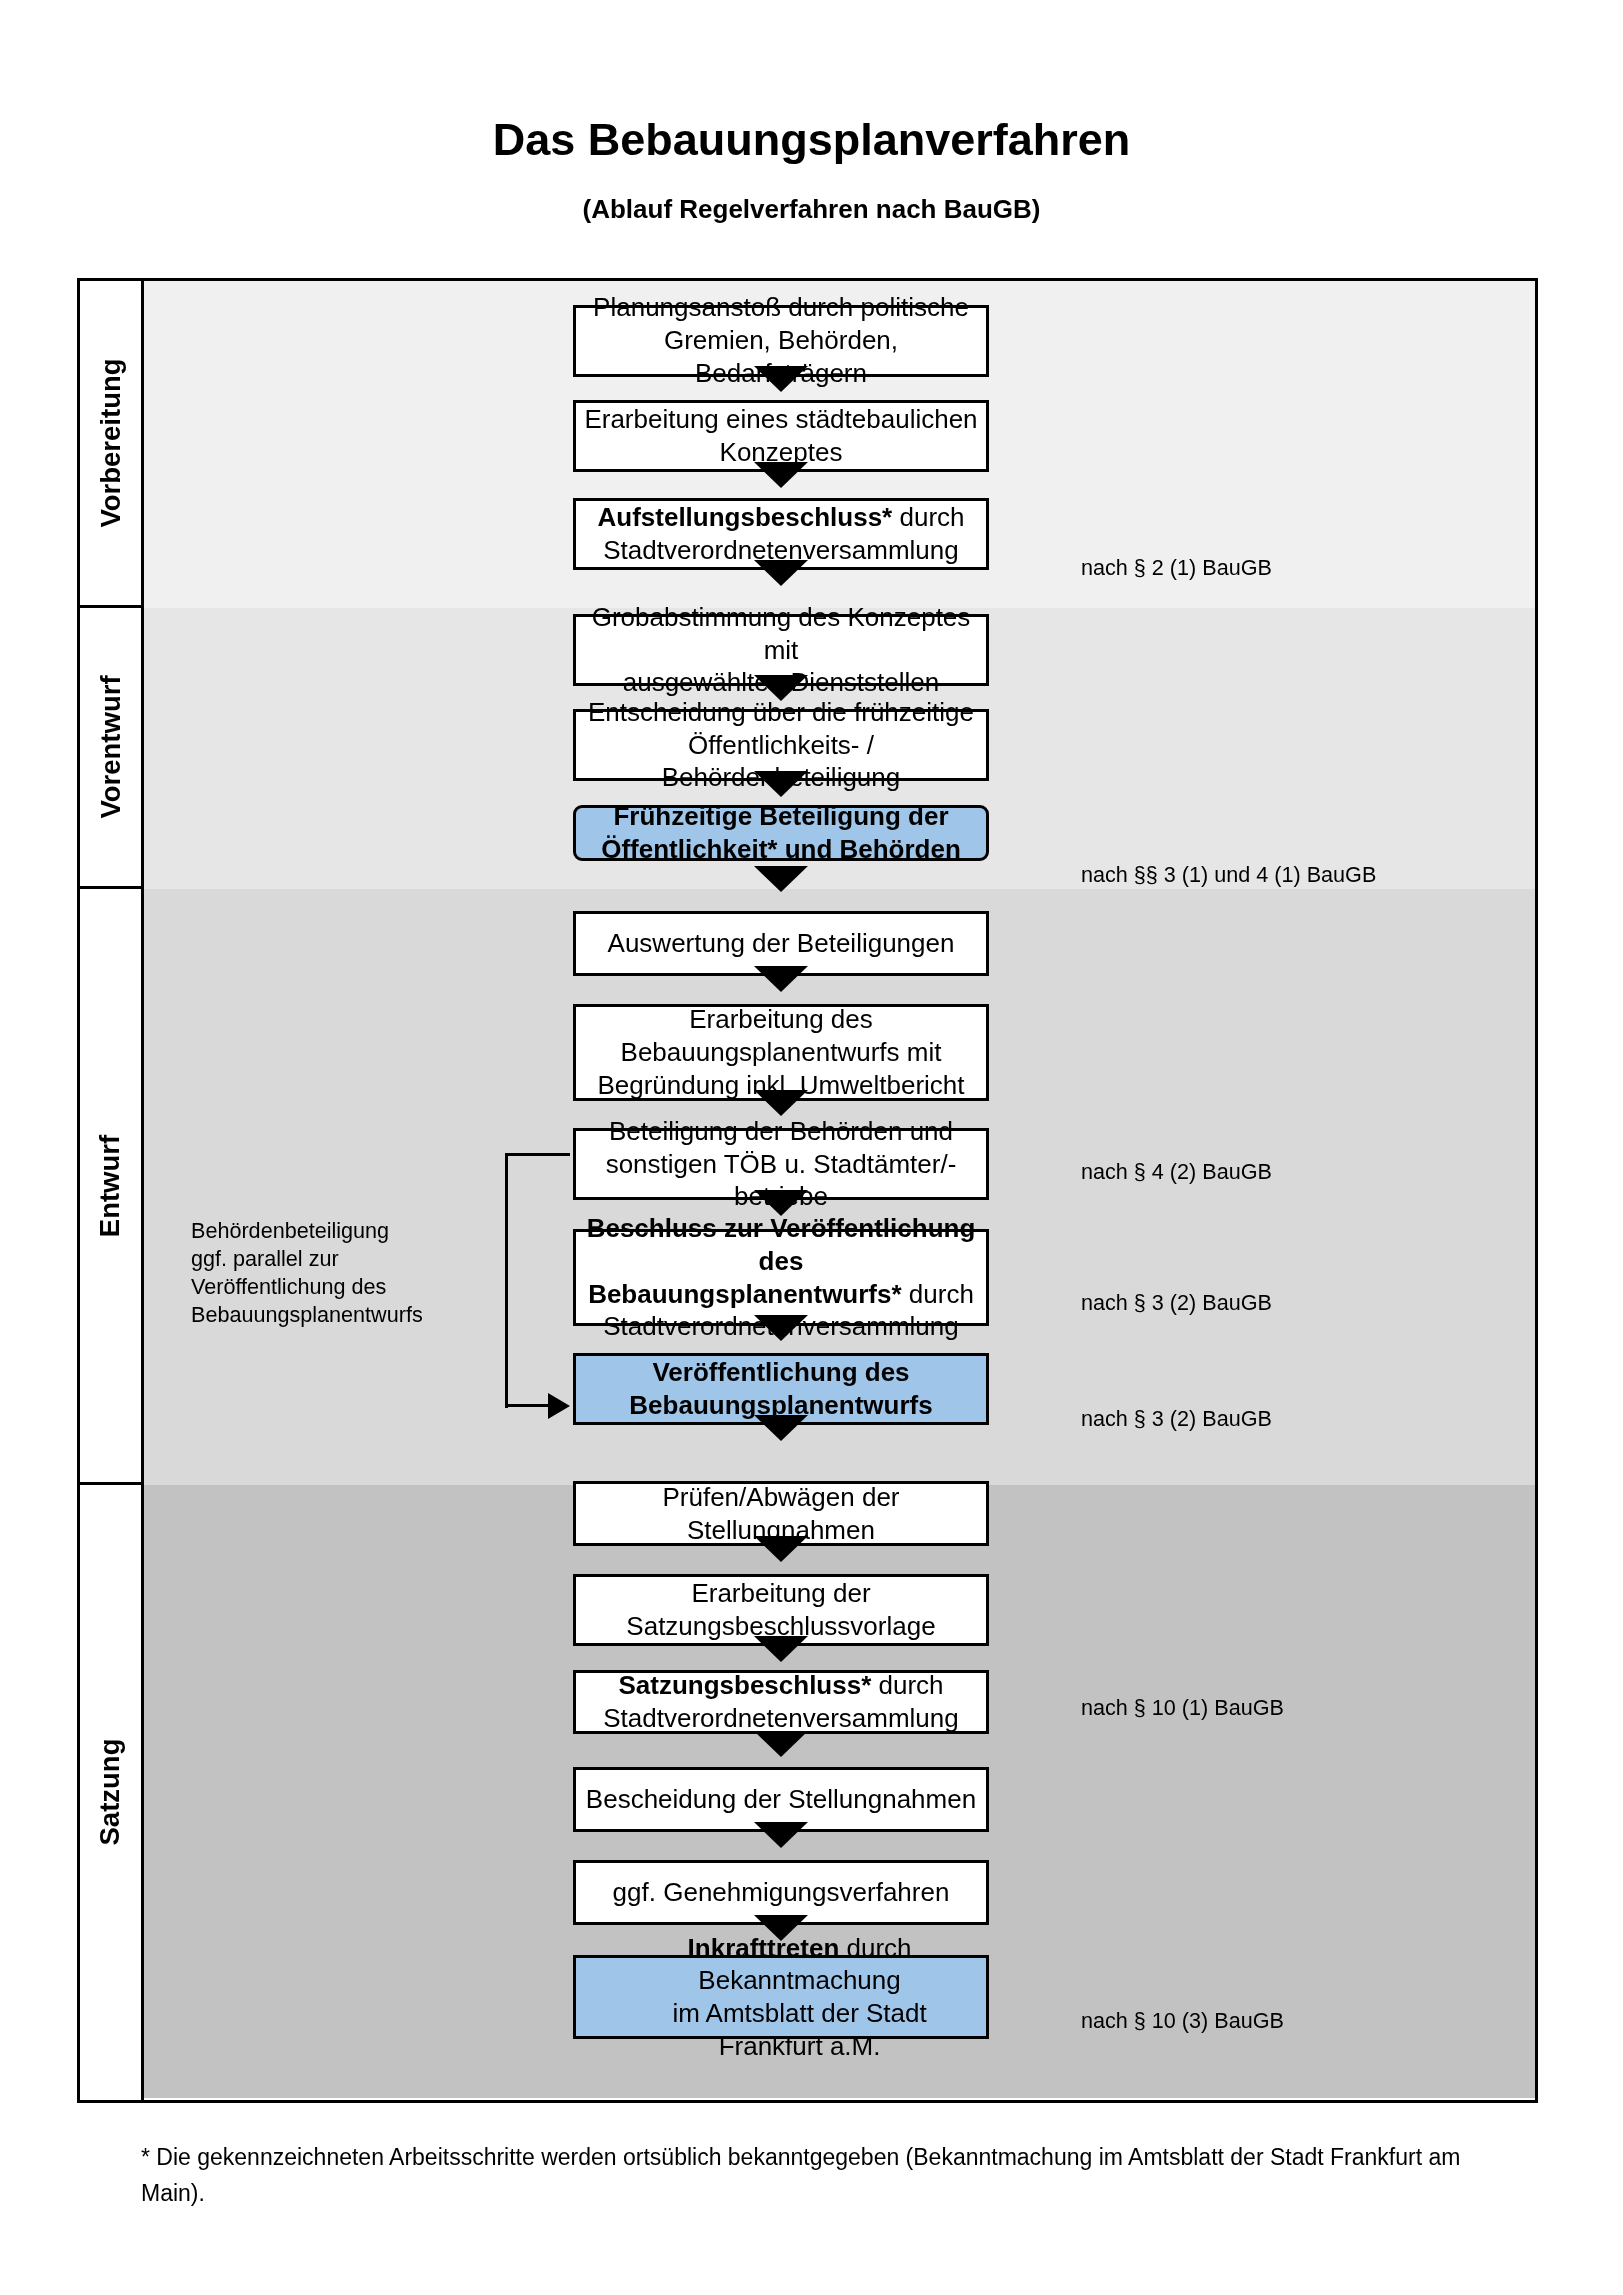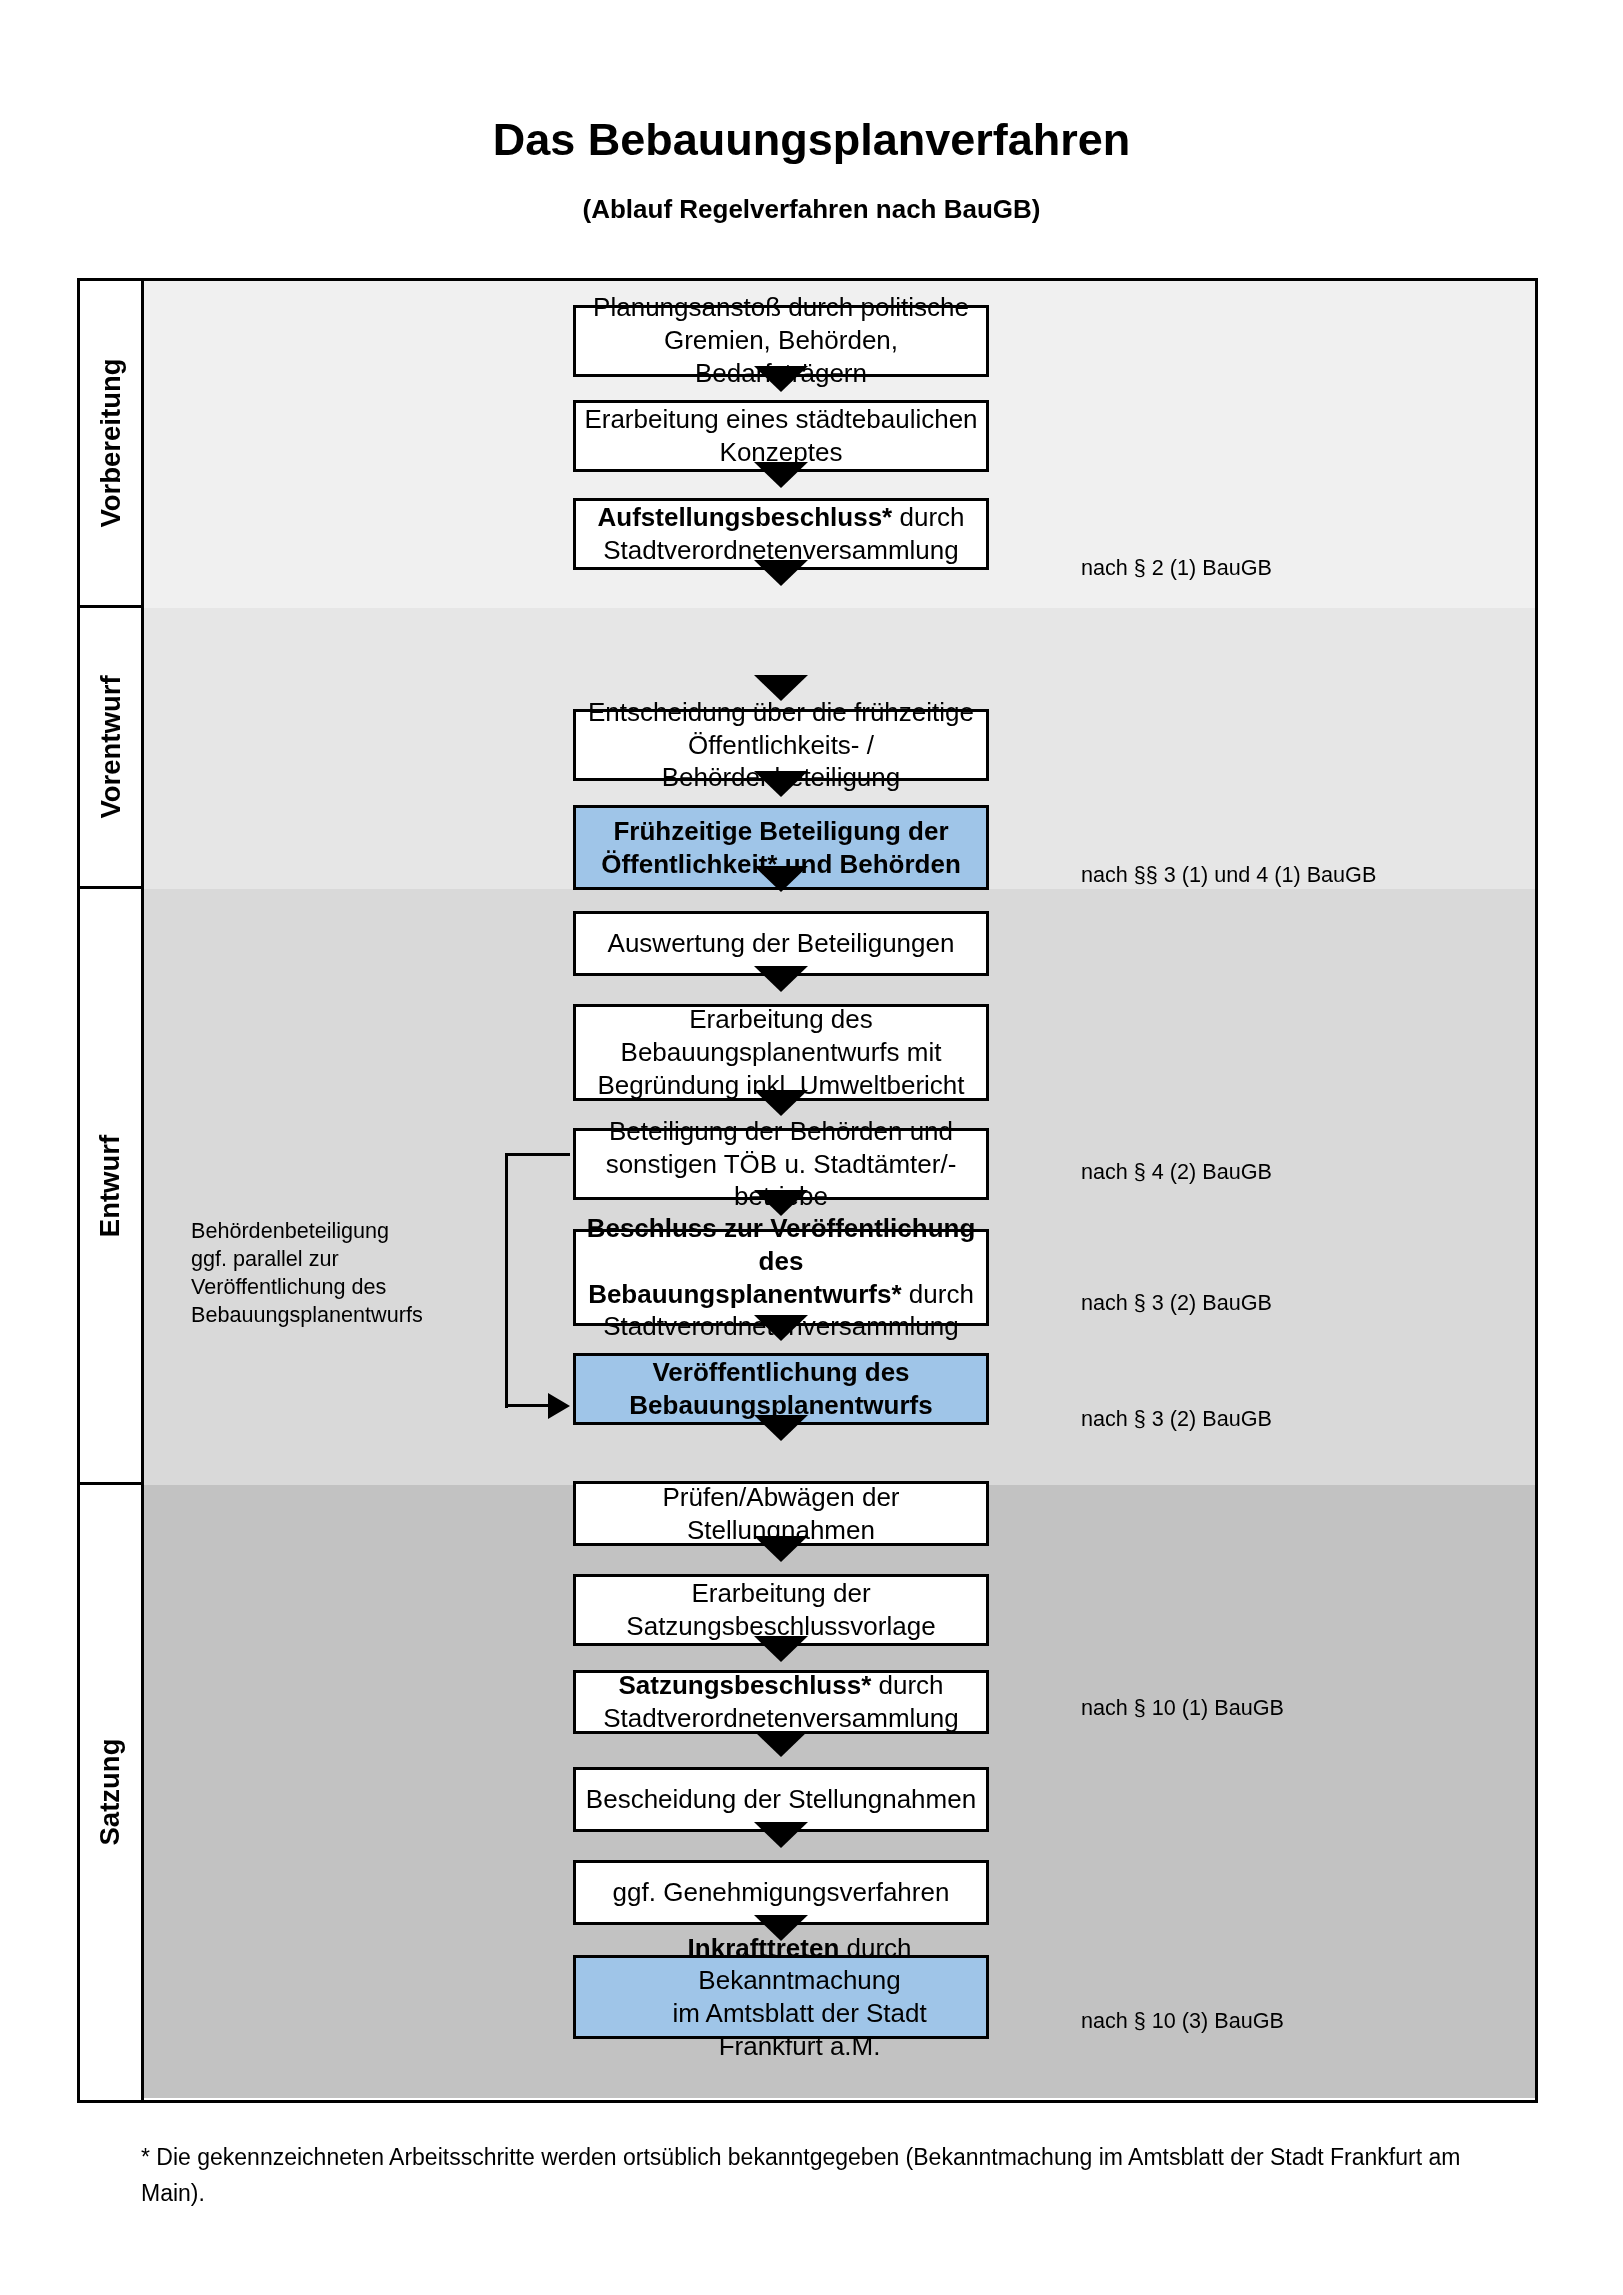--- a/index.html
+++ b/index.html
@@ -121,27 +121,33 @@
             <div>Erarbeitung eines städtebaulichen</div>
             <div>Konzeptes</div>
           </div>
         </div>
         <div class="node" style="left: 429px; top: 217px; width: 416px; height: 72px;">
           <div>
             <div><b>Aufstellungsbeschluss*</b> durch</div>
             <div>Stadtverordnetenversammlung</div>
           </div>
         </div>
+        <div class="node" style="left: 429px; top: 333px; width: 416px; height: 72px;">
+          <div>
+            <div>Grobabstimmung des Konzeptes mit</div>
+            <div>ausgewählten Dienststellen</div>
+          </div>
+        </div>
         <div class="node" style="left: 429px; top: 428px; width: 416px; height: 72px;">
           <div>
             <div>Entscheidung über die frühzeitige</div>
             <div>Öffentlichkeits- / Behördenbeteiligung</div>
           </div>
         </div>
-        <div class="node blue" style="left: 429px; top: 524px; width: 416px; height: 85px;">
+        <div class="node blue" style="left: 429px; top: 524px; width: 416px; height: 56px; border-radius: 9px;">
           <div>
             <div><b>Frühzeitige Beteiligung der</b></div>
             <div><b>Öffentlichkeit* und Behörden</b></div>
           </div>
         </div>
         <div class="node" style="left: 429px; top: 630px; width: 416px; height: 65px;">
           <div>
             <div>Auswertung der Beteiligungen</div>
           </div>
         </div>

